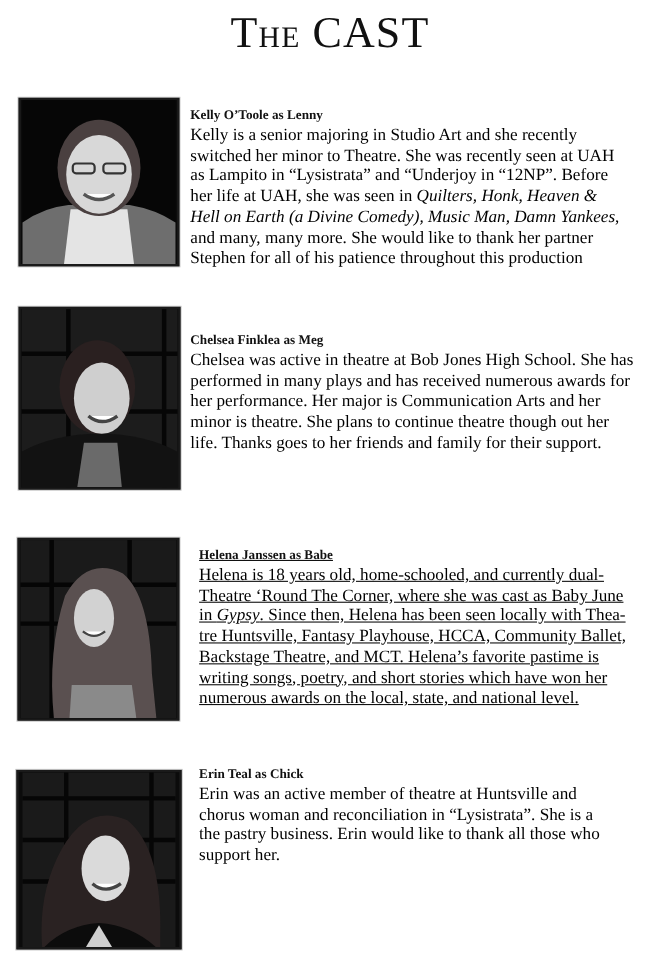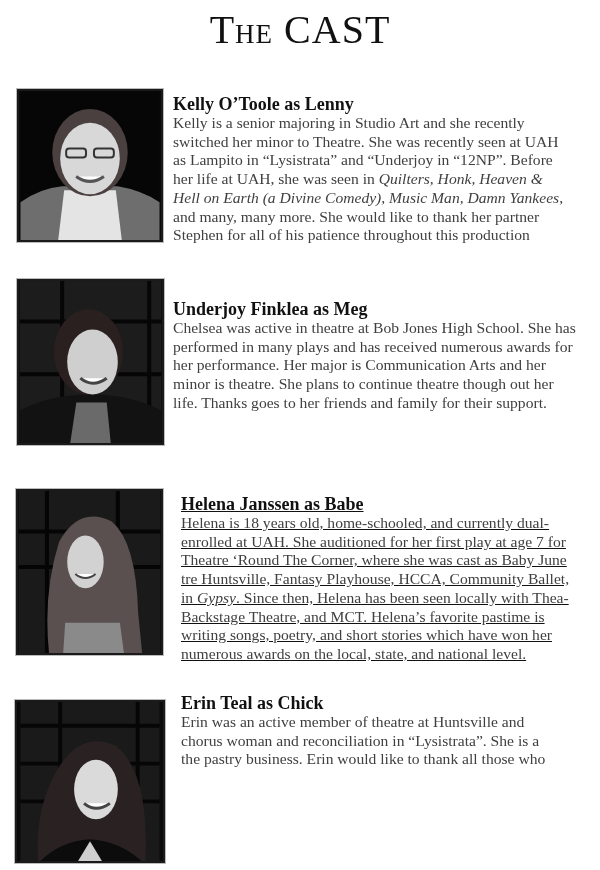--- a/index.html
+++ b/index.html
@@ -8,22 +8,22 @@
   .title { position: absolute; left: 0; top: 8px; width: 600px; text-align: center;
            font-family: "Liberation Serif", serif; font-size: 40px; line-height: 44px;
            letter-spacing: 1px; color: #111; }
   .title .big { font-size: 40px; }
   .title .small { font-size: 27px; }
   .member { position: absolute; left: 0; width: 600px; }
   .photo { position: absolute; background: #0b0b0b; border: 2px solid #1a1a1a;
            box-shadow: 0 0 0 1px #bbb; overflow: hidden; }
   .photo svg { display: block; width: 100%; height: 100%; }
   .bio { position: absolute; }
-  .name { font-weight: bold; font-size: 18px; line-height: 20px; margin: 0; color: #111; }
-  .text { font-size: 15.6px; line-height: 18.7px; margin: 0; color: #404040; white-space: normal; }
+  .name { font-weight: bold; font-size: 12px; line-height: 20px; margin: 0; color: #111; }
+  .text { font-size: 15.6px; line-height: 18.7px; margin: 0; color: #000000; white-space: normal; }
   .text .ln { display: block; white-space: nowrap; }
   .text i { font-style: italic; text-align: right; }
 </style>
 </head>
 <body>
 
 <div class="title">
   <span class="big">T</span><span class="small">HE</span>
   <span class="big">CAST</span>
 </div>
@@ -61,21 +61,21 @@
       <rect width="140" height="160" fill="#1c1c1c"></rect>
       <path d="M0 40 H140 M0 92 H140 M42 0 V160 M128 0 V160" stroke="#060606" stroke-width="4"></path>
       <path d="M0 160 L0 128 Q30 112 70 112 Q110 112 140 128 L140 160 Z" fill="#121212"></path>
       <path d="M50 160 L56 120 L86 120 L90 160 Z" fill="#6a6a6a"></path>
       <ellipse cx="68" cy="70" rx="34" ry="42" fill="#2a2020"></ellipse>
       <ellipse cx="72" cy="80" rx="25" ry="32" fill="#cfcfcf"></ellipse>
       <path d="M60 96 Q72 106 86 96" stroke="#444" stroke-width="3" fill="#fff"></path>
     </svg>
   </div>
   <div class="bio" style="left:173px; top:299px; width:425px;">
-    <p class="name">Underjoy Finklea as Meg</p>
+    <p class="name">Chelsea Finklea as Meg</p>
     <p class="text">
         <span class="ln"><span>Chelsea was active in theatre at Bob Jones High School. She has</span></span>
         <span class="ln"><span>performed in many plays and has received numerous awards for</span></span>
         <span class="ln"><span>her performance. Her major is Communication Arts and her</span></span>
         <span class="ln"><span>minor is theatre.  She plans to continue theatre though out her</span></span>
         <span class="ln"><span>life. Thanks goes to her friends and family for their support.</span></span>
       </p>
   </div>
 </div>
 
@@ -87,24 +87,23 @@
       <path d="M30 160 Q24 100 40 50 Q60 14 92 30 Q116 50 118 120 L122 160 Z" fill="#5a5050"></path>
       <path d="M44 160 L46 130 L100 130 L104 160 Z" fill="#8a8a8a"></path>
       <ellipse cx="66" cy="70" rx="18" ry="26" fill="#d2d2d2"></ellipse>
       <path d="M56 82 Q66 90 76 82" stroke="#444" stroke-width="2" fill="#fff"></path>
     </svg>
   </div>
   <div class="bio" style="left:181px; top:494px; width:415px;text-decoration:underline;">
     <p class="name">Helena Janssen as Babe</p>
     <p class="text">
         <span class="ln"><span>Helena is 18 years old, home-schooled, and currently dual-</span></span>
-        <span class="ln"><span>enrolled at UAH. She auditioned for her first play at age 7 for</span></span>
         <span class="ln"><span>Theatre ‘Round The Corner, where she was cast as Baby June</span></span>
+        <span class="ln"><span>in </span><i>Gypsy</i><span>. Since then, Helena has been seen locally with Thea-</span></span>
         <span class="ln"><span>tre Huntsville, Fantasy Playhouse, HCCA, Community Ballet,</span></span>
-        <span class="ln"><span>in </span><i>Gypsy</i><span>. Since then, Helena has been seen locally with Thea-</span></span>
         <span class="ln"><span>Backstage Theatre, and MCT. Helena’s favorite pastime is</span></span>
         <span class="ln"><span>writing songs, poetry, and short stories which have won her</span></span>
         <span class="ln"><span>numerous awards on the local, state, and national level.</span></span>
       </p>
   </div>
 </div>
 
 <div class="member">
   <div class="photo" style="left:15px; top:700px; width:146px; height:159px;">
     <svg viewBox="0 0 140 160">
@@ -116,15 +115,16 @@
       <ellipse cx="76" cy="88" rx="22" ry="30" fill="#dadada"></ellipse>
       <path d="M64 102 Q76 112 90 102" stroke="#444" stroke-width="3" fill="#fff"></path>
     </svg>
   </div>
   <div class="bio" style="left:181px; top:693px; width:415px;">
     <p class="name">Erin Teal as Chick</p>
     <p class="text">
         <span class="ln"><span>Erin was an active member of theatre at Huntsville and</span></span>
         <span class="ln"><span>chorus woman and reconciliation in “Lysistrata”. She is a</span></span>
         <span class="ln"><span>the pastry business. Erin would like to thank all those who</span></span>
+        <span class="ln"><span>support her.</span></span>
       </p>
   </div>
 </div>
 
 </body></html>

